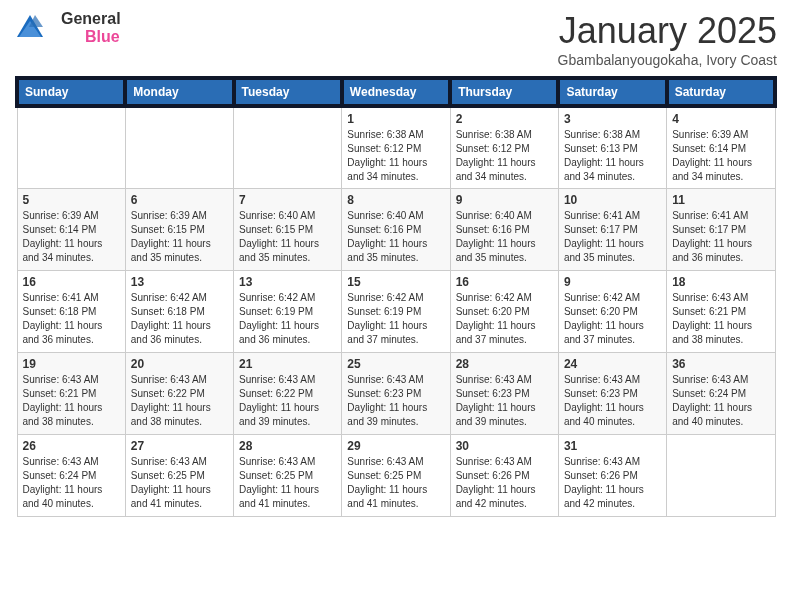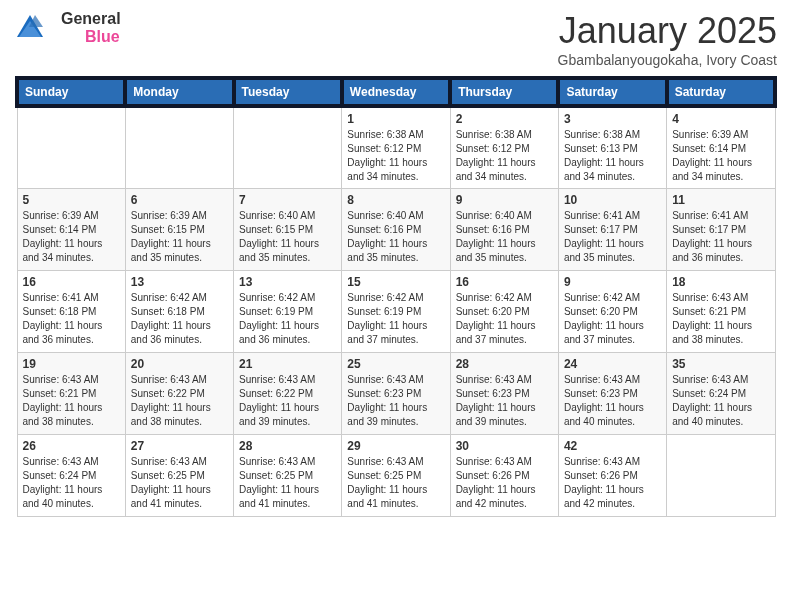--- a/index.html
+++ b/index.html
@@ -299,21 +299,21 @@
 and 39 minutes.</div>
           </td>
           <td>
             <span class="day-number">24</span>
             <div class="day-info" style="white-space: pre-line;">Sunrise: 6:43 AM
 Sunset: 6:23 PM
 Daylight: 11 hours
 and 40 minutes.</div>
           </td>
           <td>
-            <span class="day-number">35</span>
+            <span class="day-number">36</span>
             <div class="day-info" style="white-space: pre-line;">Sunrise: 6:43 AM
 Sunset: 6:24 PM
 Daylight: 11 hours
 and 40 minutes.</div>
           </td>
         </tr>
         <tr>
           <td>
             <span class="day-number">26</span>
             <div class="day-info" style="white-space: pre-line;">Sunrise: 6:43 AM
@@ -343,21 +343,21 @@
 and 41 minutes.</div>
           </td>
           <td>
             <span class="day-number">30</span>
             <div class="day-info" style="white-space: pre-line;">Sunrise: 6:43 AM
 Sunset: 6:26 PM
 Daylight: 11 hours
 and 42 minutes.</div>
           </td>
           <td>
-            <span class="day-number">42</span>
+            <span class="day-number">31</span>
             <div class="day-info" style="white-space: pre-line;">Sunrise: 6:43 AM
 Sunset: 6:26 PM
 Daylight: 11 hours
 and 42 minutes.</div>
           </td>
           <td class="empty-cell"></td>
         </tr>
       </tbody>
   </table>
 </div>

